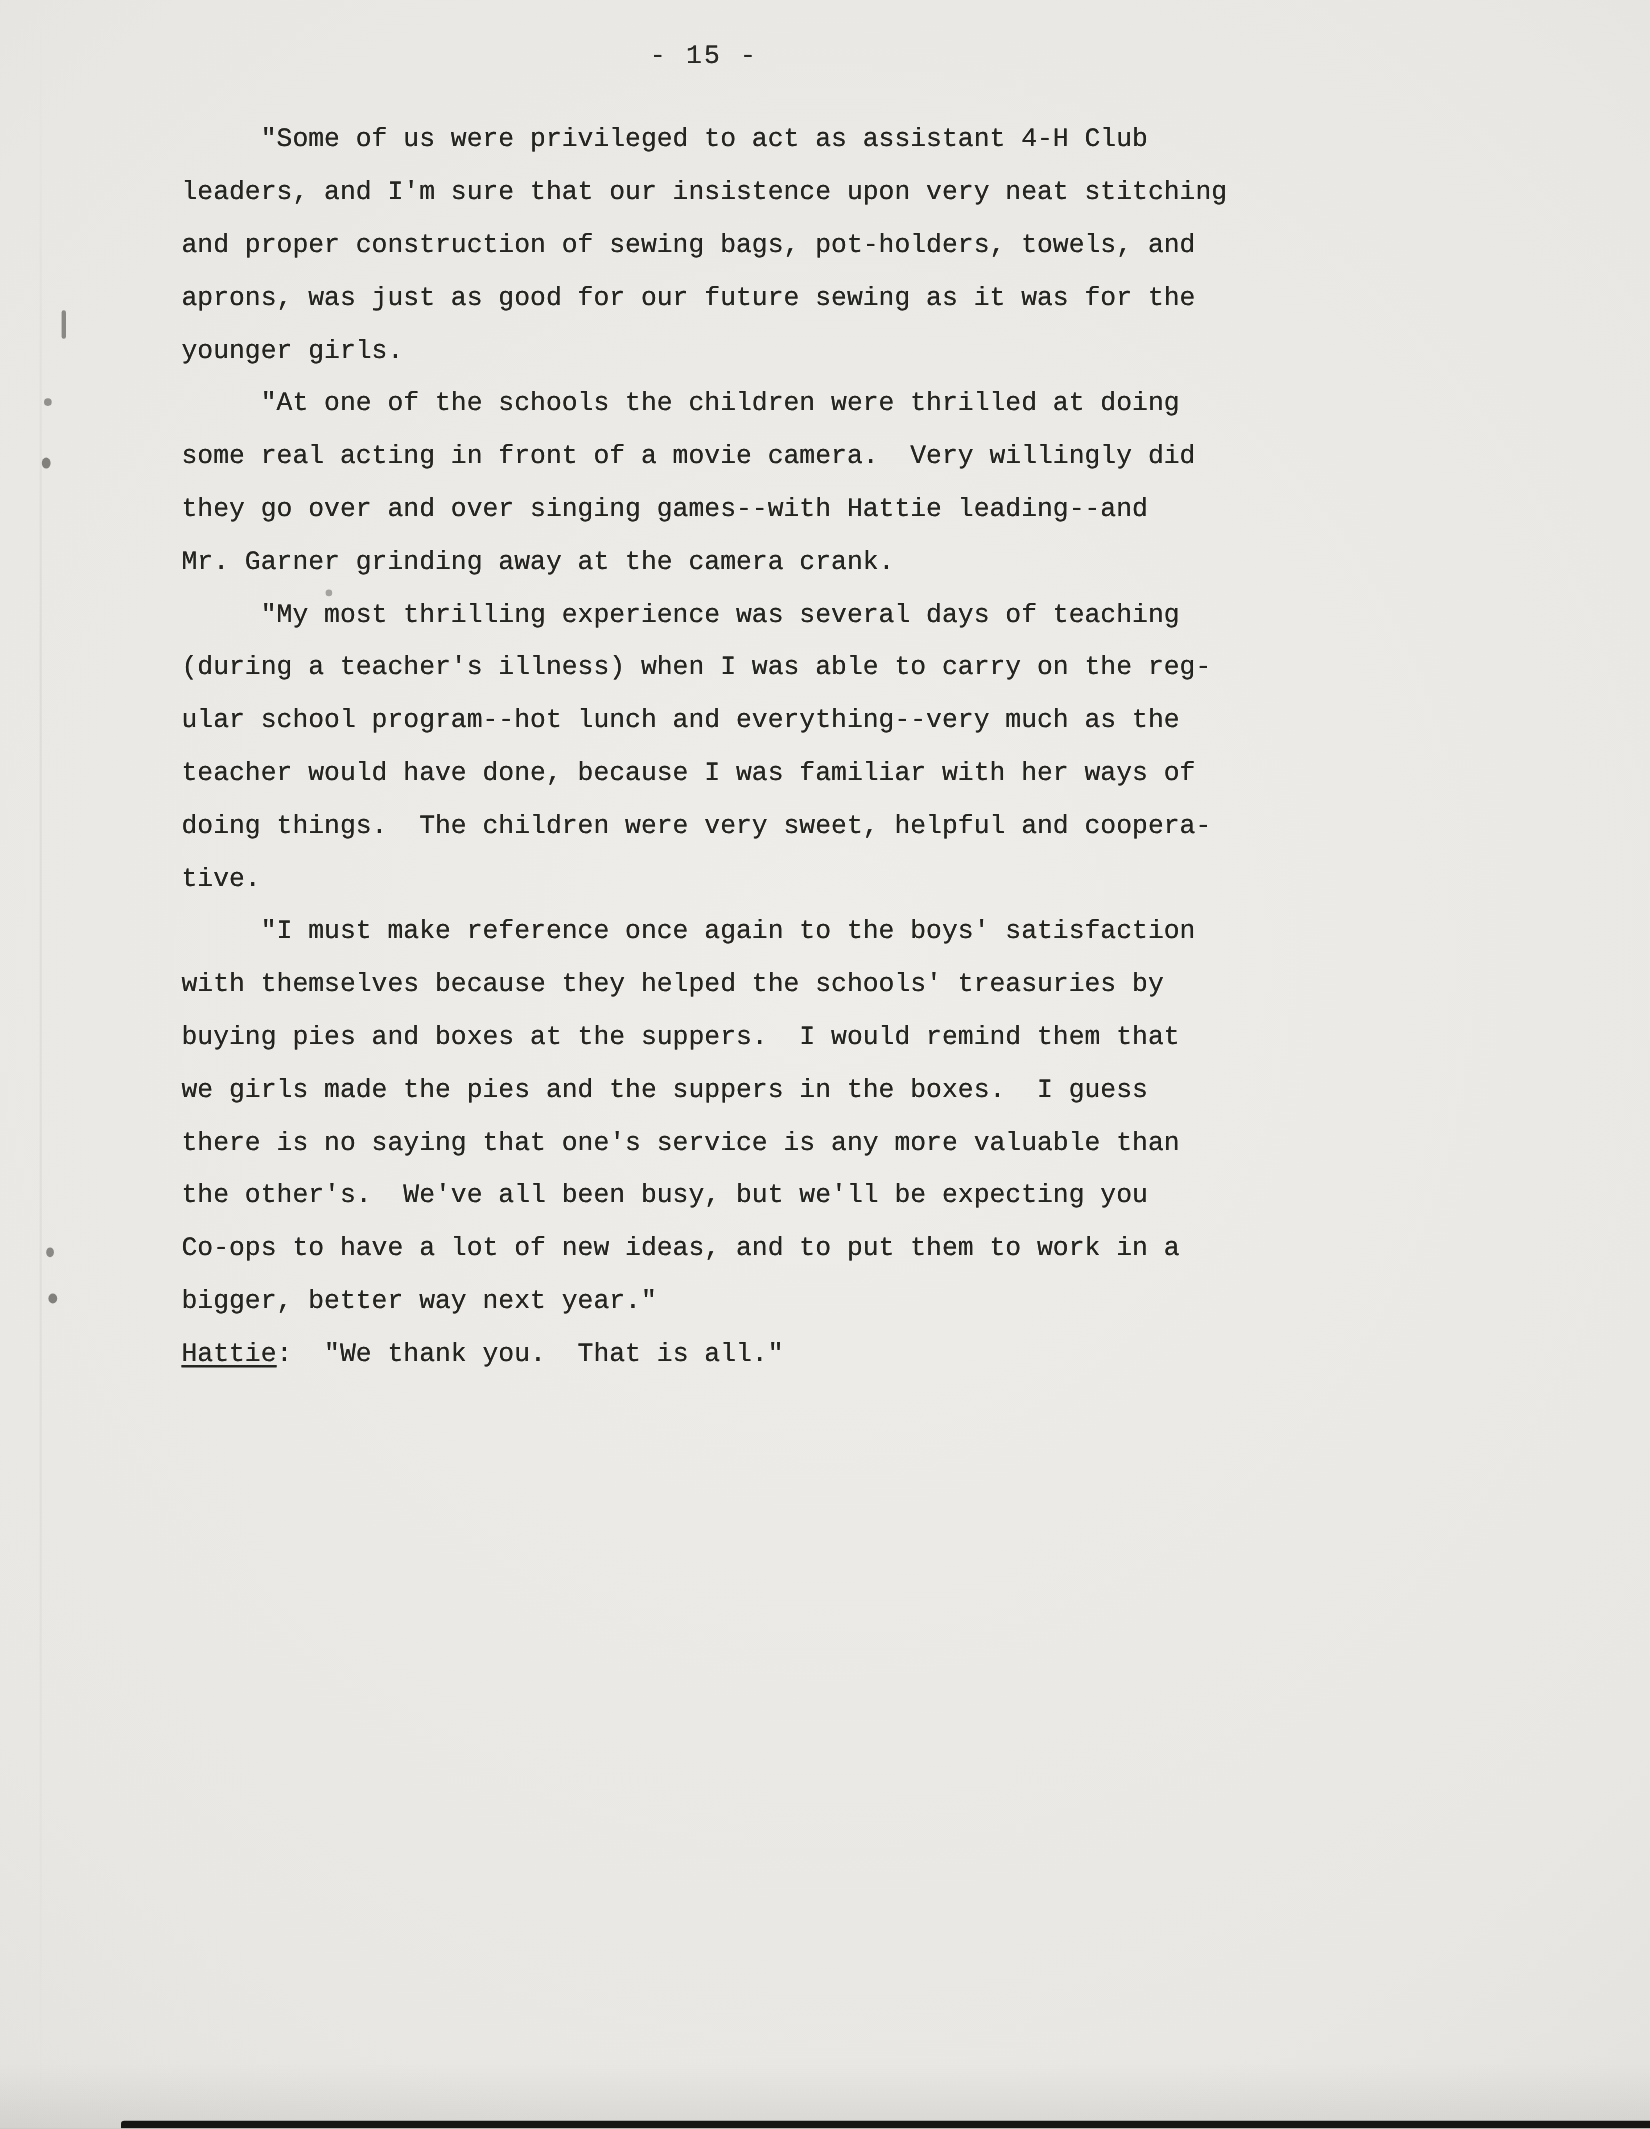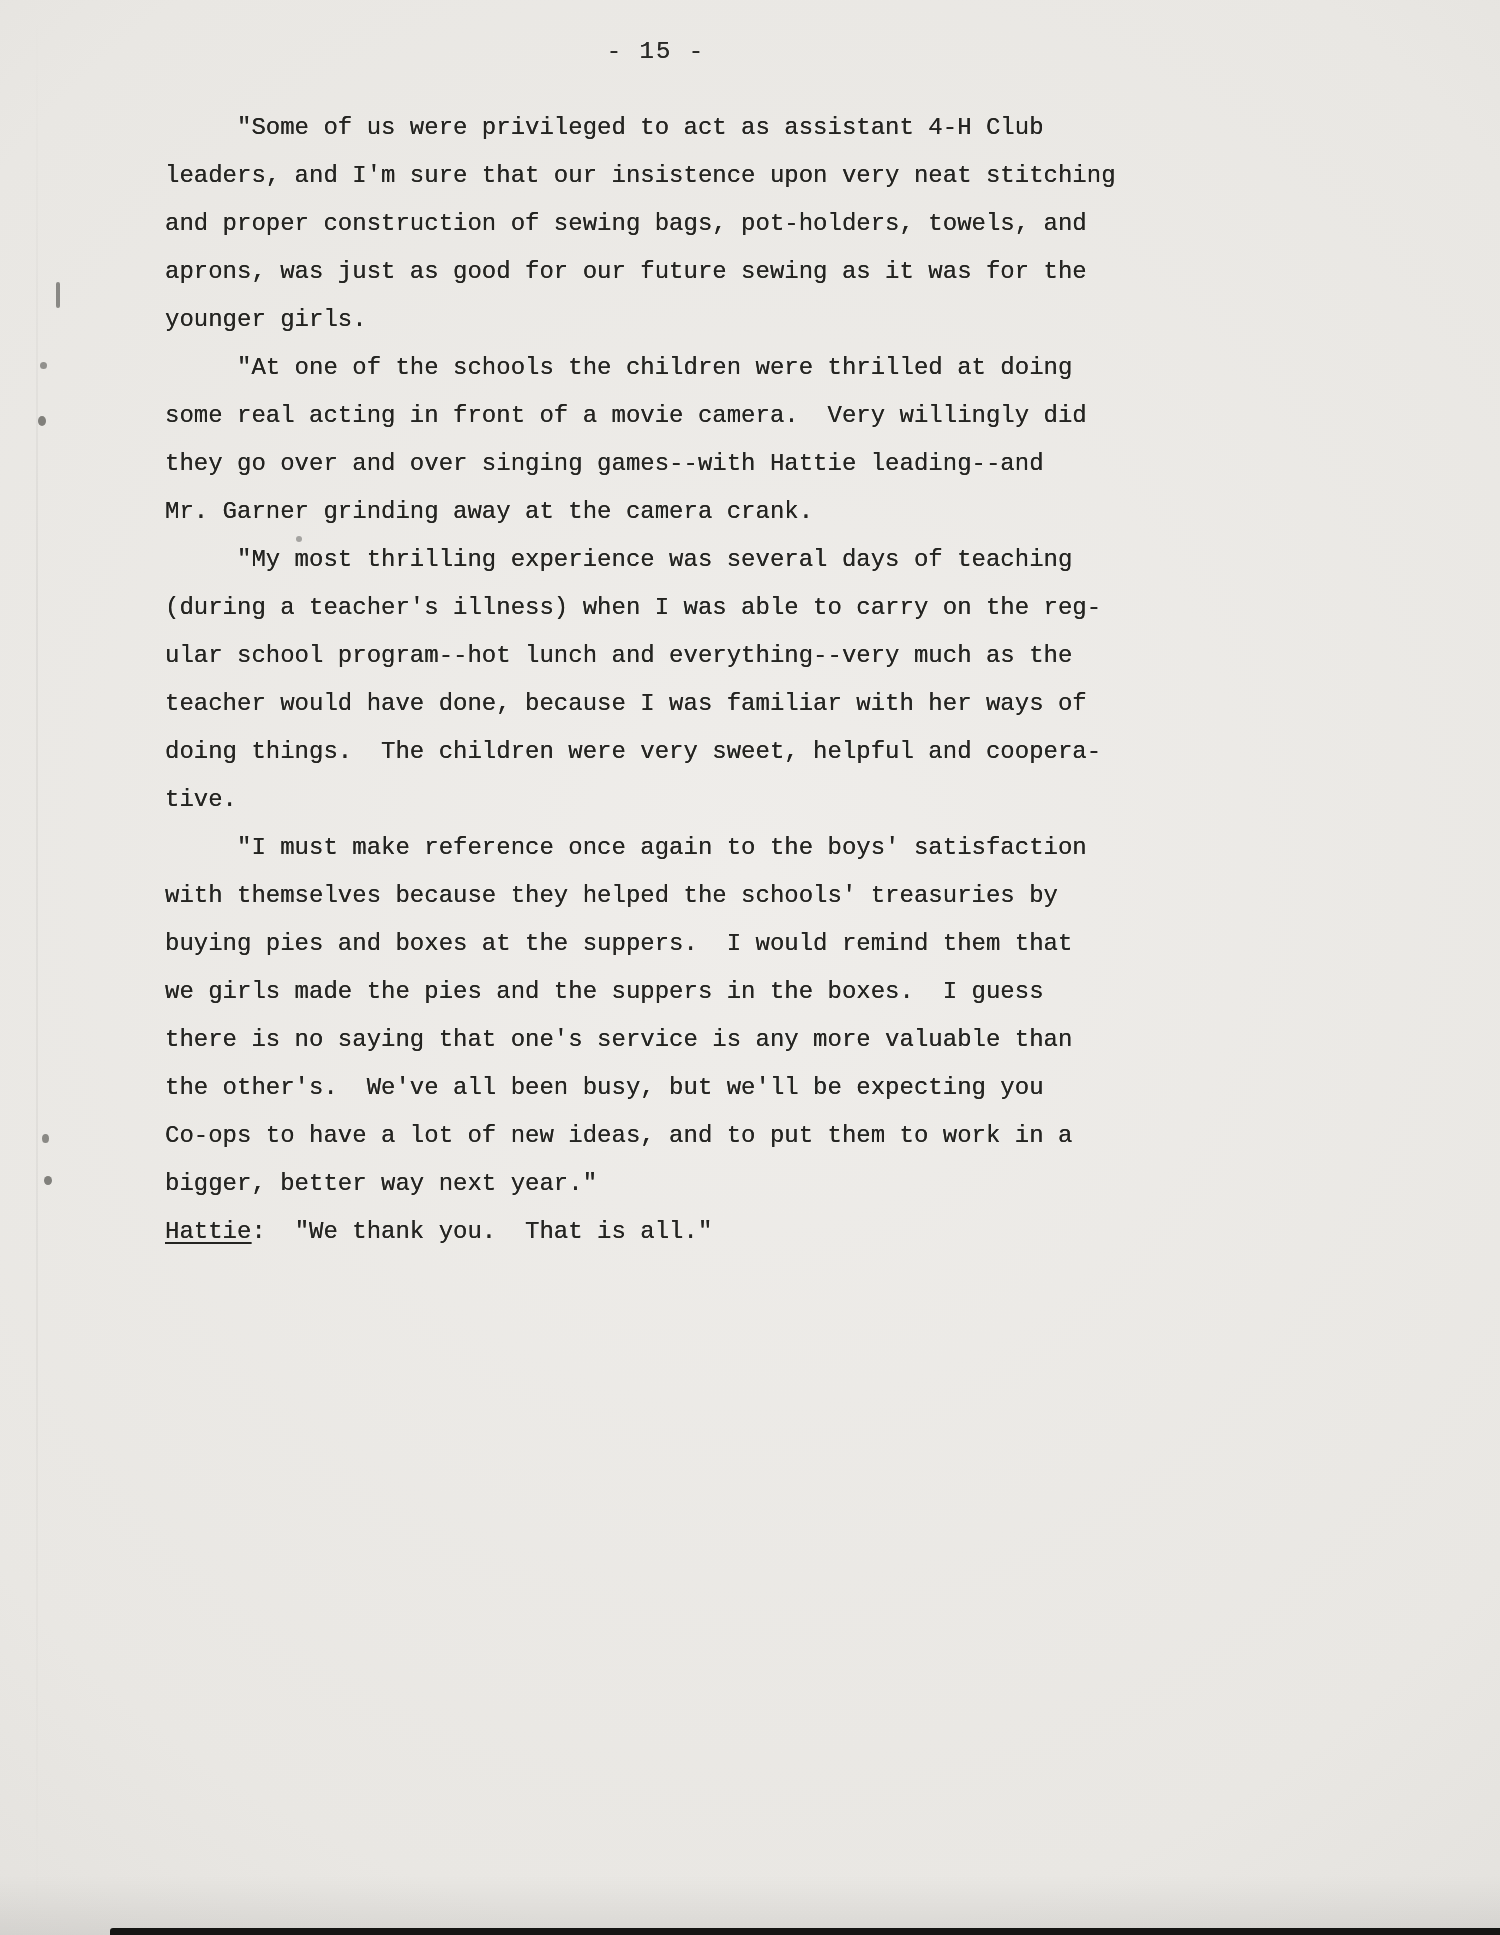--- a/index.html
+++ b/index.html
@@ -41,21 +41,21 @@
     position: absolute;
     left: 0;
     right: 0;
     bottom: 0;
     height: 60px;
     background: linear-gradient(to bottom, rgba(0,0,0,0) 0%, rgba(0,0,0,0.07) 100%);
   }
   .page-number {
     position: absolute;
     top: 38px;
-    left: 176px;
+    left: 160px;
     width: 960px;
     text-align: center;
     font-size: 24px;
     letter-spacing: 2px;
     color: #2a2a27;
     text-shadow: 0 0 0.5px rgba(30,30,28,0.8);
   }
   .body-text {
     position: absolute;
     top: 104px;

